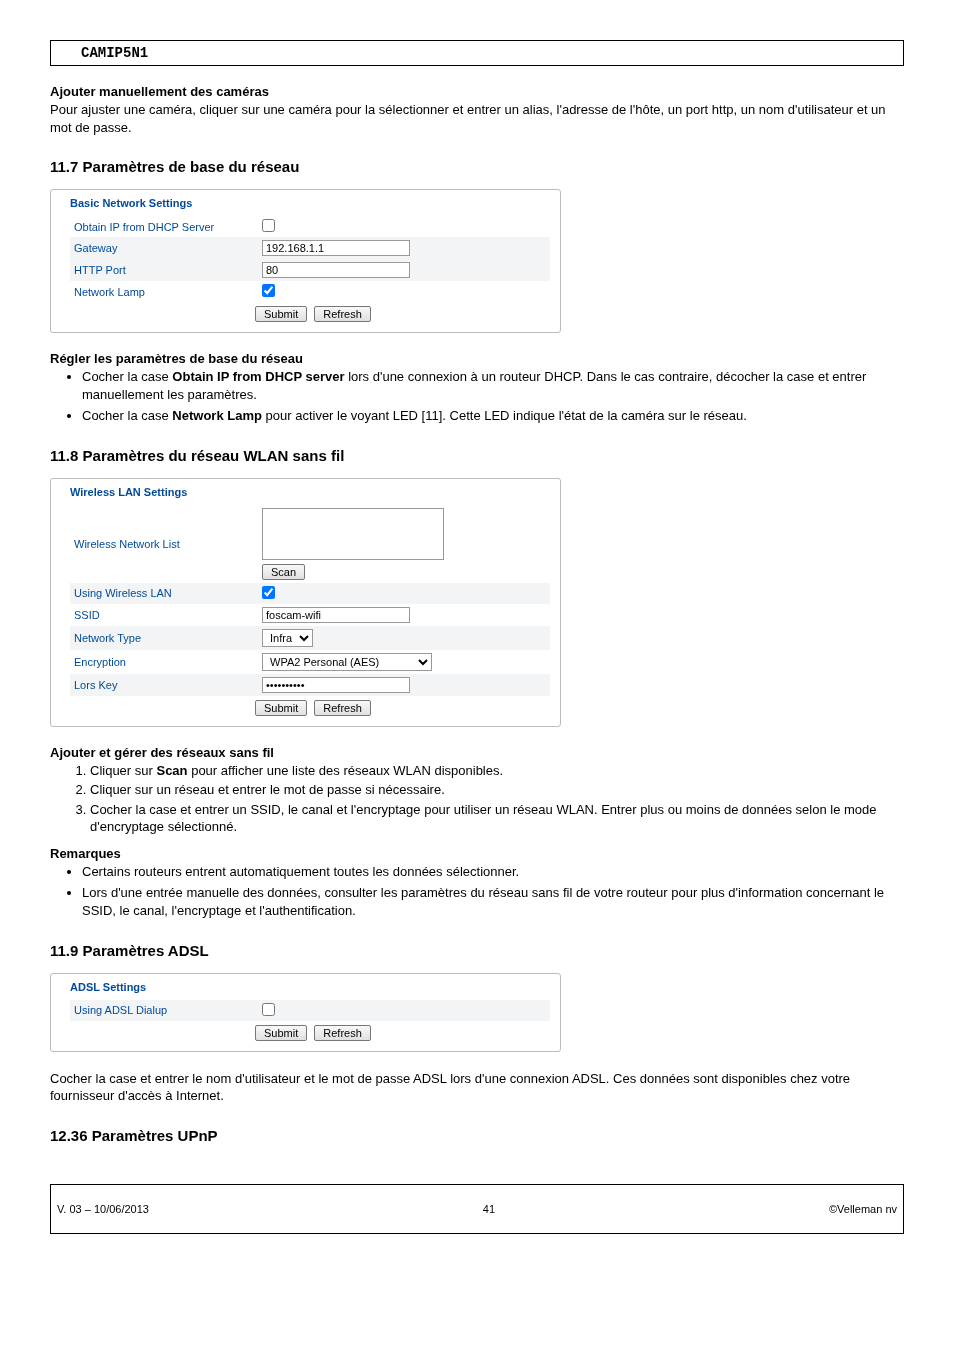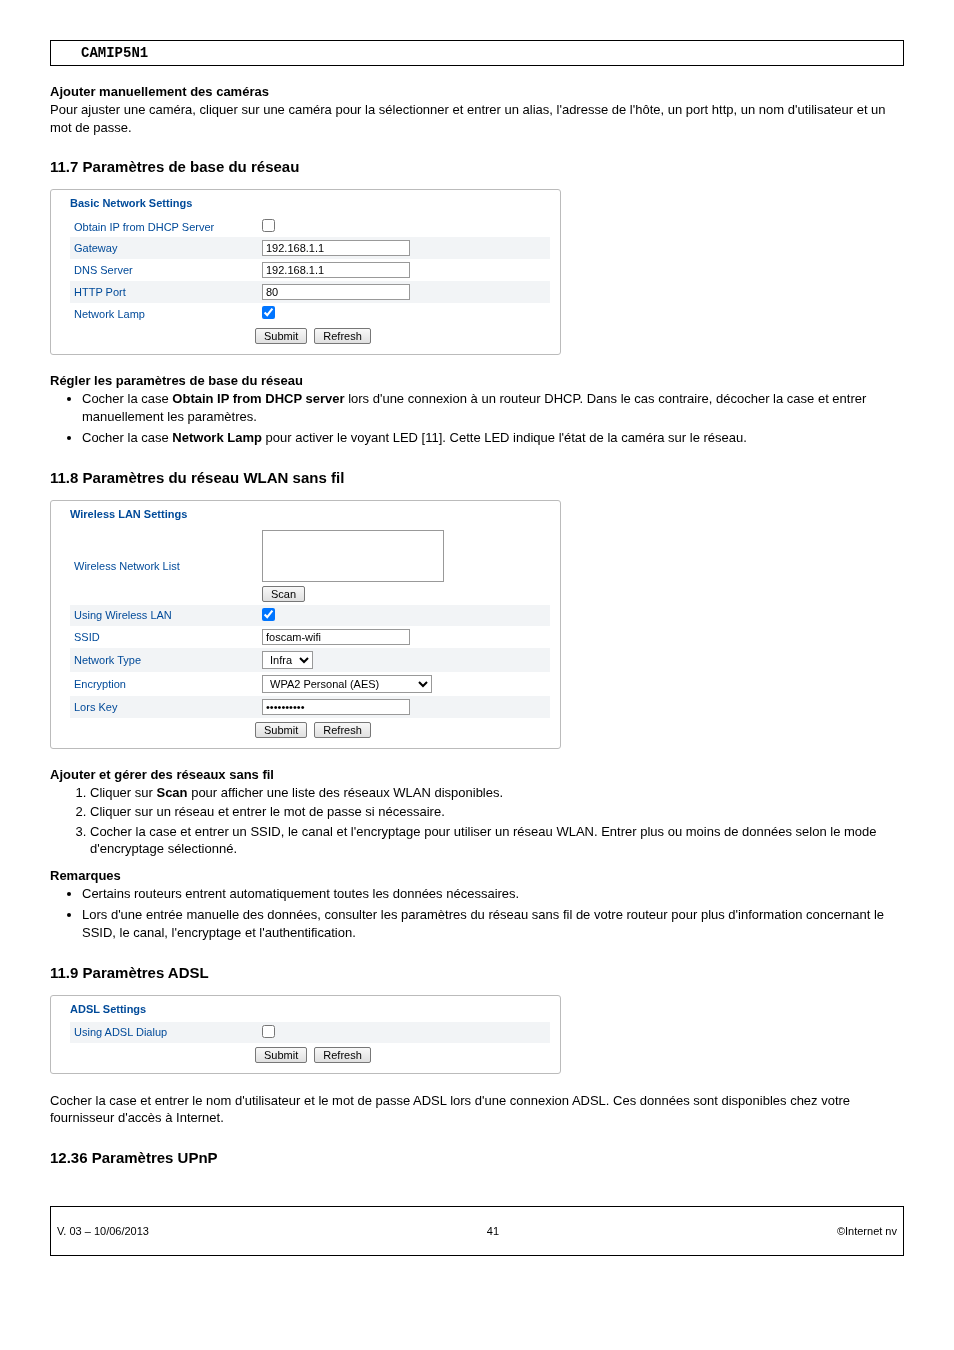--- a/index.html
+++ b/index.html
@@ -151,24 +151,20 @@
 <div class="panel">
   <div class="panel-title">Basic Network Settings</div>
   <table class="settings">
     <tbody>
         <tr class="even">
       <td class="label">Obtain IP from DHCP Server</td>
       <td><input type="checkbox" style=""></td>
     </tr>
     <tr class="odd">
       <td class="label">Gateway</td>
-      <td><input class="fld" type="text" value="192.168.1.1" style=""></td>
-    </tr>
-    <tr class="even">
-      <td class="label">DNS Server</td>
       <td><input class="fld" type="text" value="192.168.1.1" style=""></td>
     </tr>
     <tr class="odd">
       <td class="label">HTTP Port</td>
       <td><input class="fld" type="text" value="80" style=""></td>
     </tr>
     <tr class="even">
       <td class="label">Network Lamp</td>
       <td><input type="checkbox" checked="" style=""></td>
     </tr>
@@ -235,21 +231,21 @@
 
 <h3 class="subhead">Ajouter et gérer des réseaux sans fil</h3>
 <ol class="steps">
   <li><span>Cliquer sur </span><b>Scan</b><span> pour afficher une liste des réseaux WLAN disponibles.</span></li>
   <li>Cliquer sur un réseau et entrer le mot de passe si nécessaire.</li>
   <li>Cocher la case et entrer un SSID, le canal et l'encryptage pour utiliser un réseau WLAN. Entrer plus ou moins de données selon le mode d'encryptage sélectionné.</li>
 </ol>
 
 <h3 class="subhead">Remarques</h3>
 <ul class="bullets">
-  <li>Certains routeurs entrent automatiquement toutes les données nécessaires.</li>
+  <li>Certains routeurs entrent automatiquement toutes les données sélectionner.</li>
   <li>Lors d'une entrée manuelle des données, consulter les paramètres du réseau sans fil de votre routeur pour plus d'information concernant le SSID, le canal, l'encryptage et l'authentification.</li>
 </ul>
 
 <h2 class="section">11.9   Paramètres ADSL</h2>
 
 <div class="panel">
   <div class="panel-title">ADSL Settings</div>
   <table class="settings">
     <tbody>
         <tr class="odd">
@@ -264,14 +260,14 @@
   </div>
 </div>
 
 <p style="margin-top:14px;">Cocher la case et entrer le nom d'utilisateur et le mot de passe ADSL lors d'une connexion ADSL. Ces données sont disponibles chez votre fournisseur d'accès à Internet.</p>
 
 <h2 class="section">12.36 Paramètres UPnP</h2>
 
 <div class="footer">
   <span>V. 03 – 10/06/2013</span>
   <span>41</span>
-  <span>©Internet nv</span>
+  <span>©Velleman nv</span>
 </div>
 
 </body></html>

